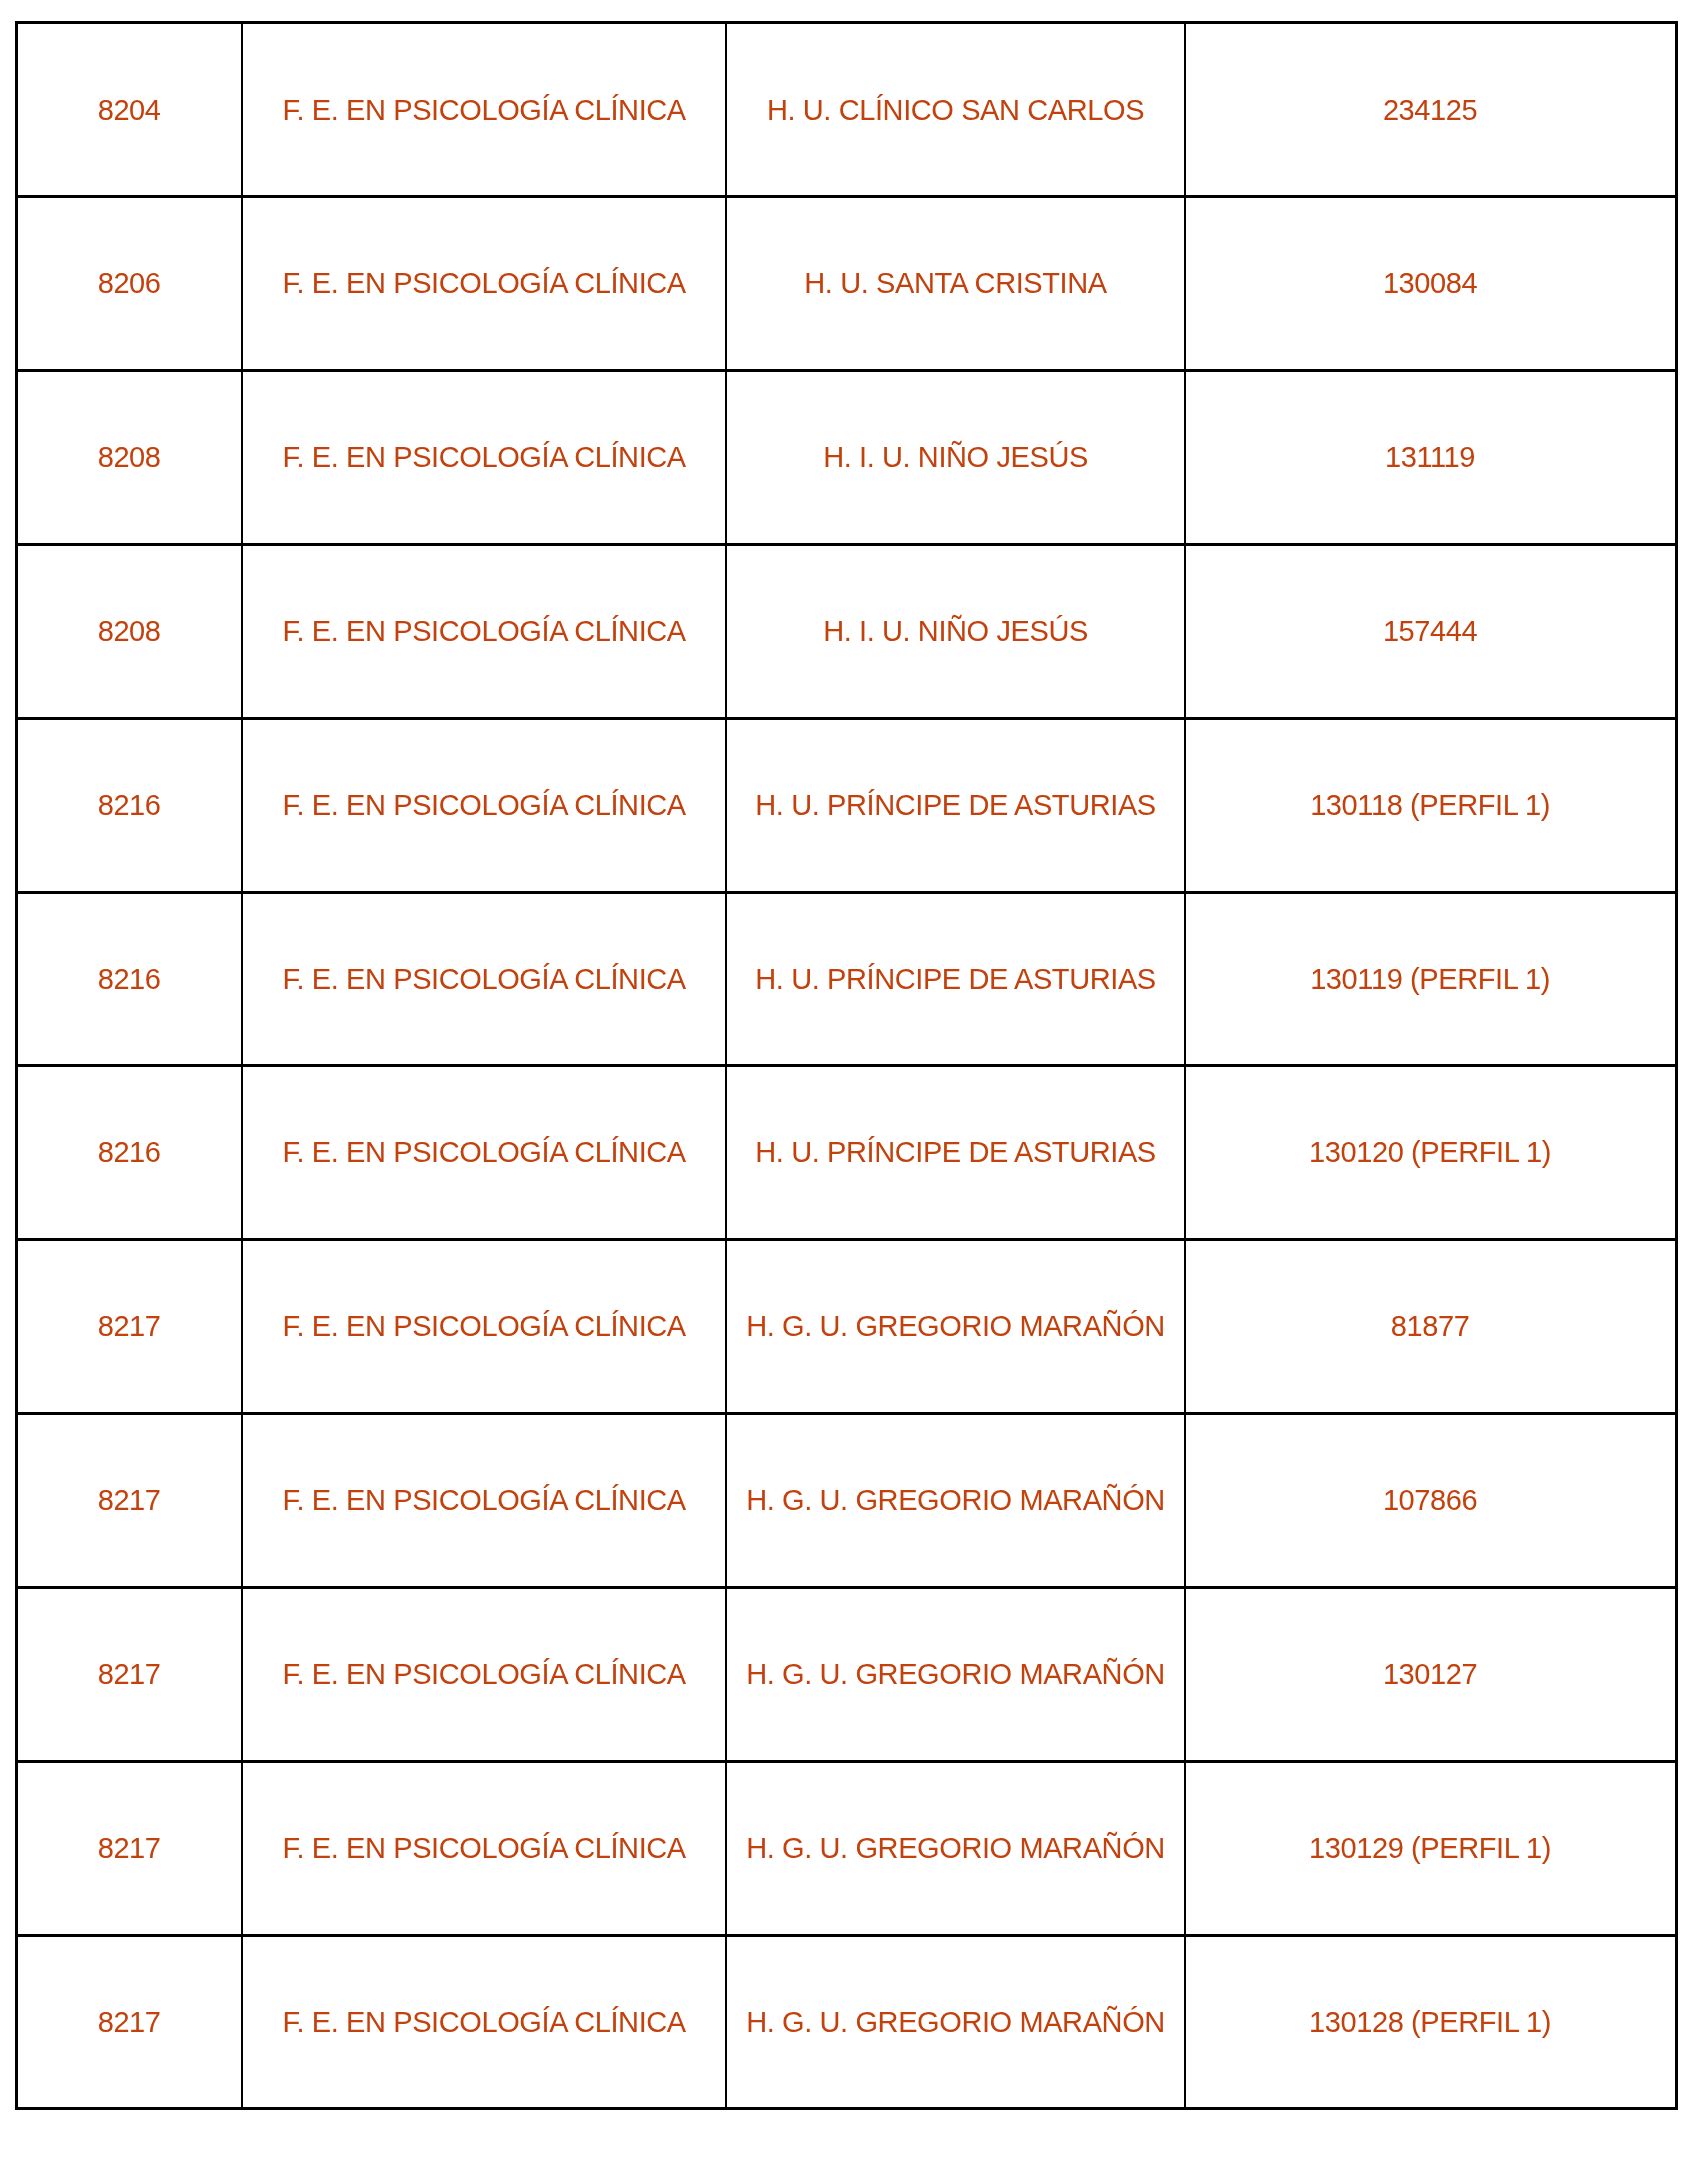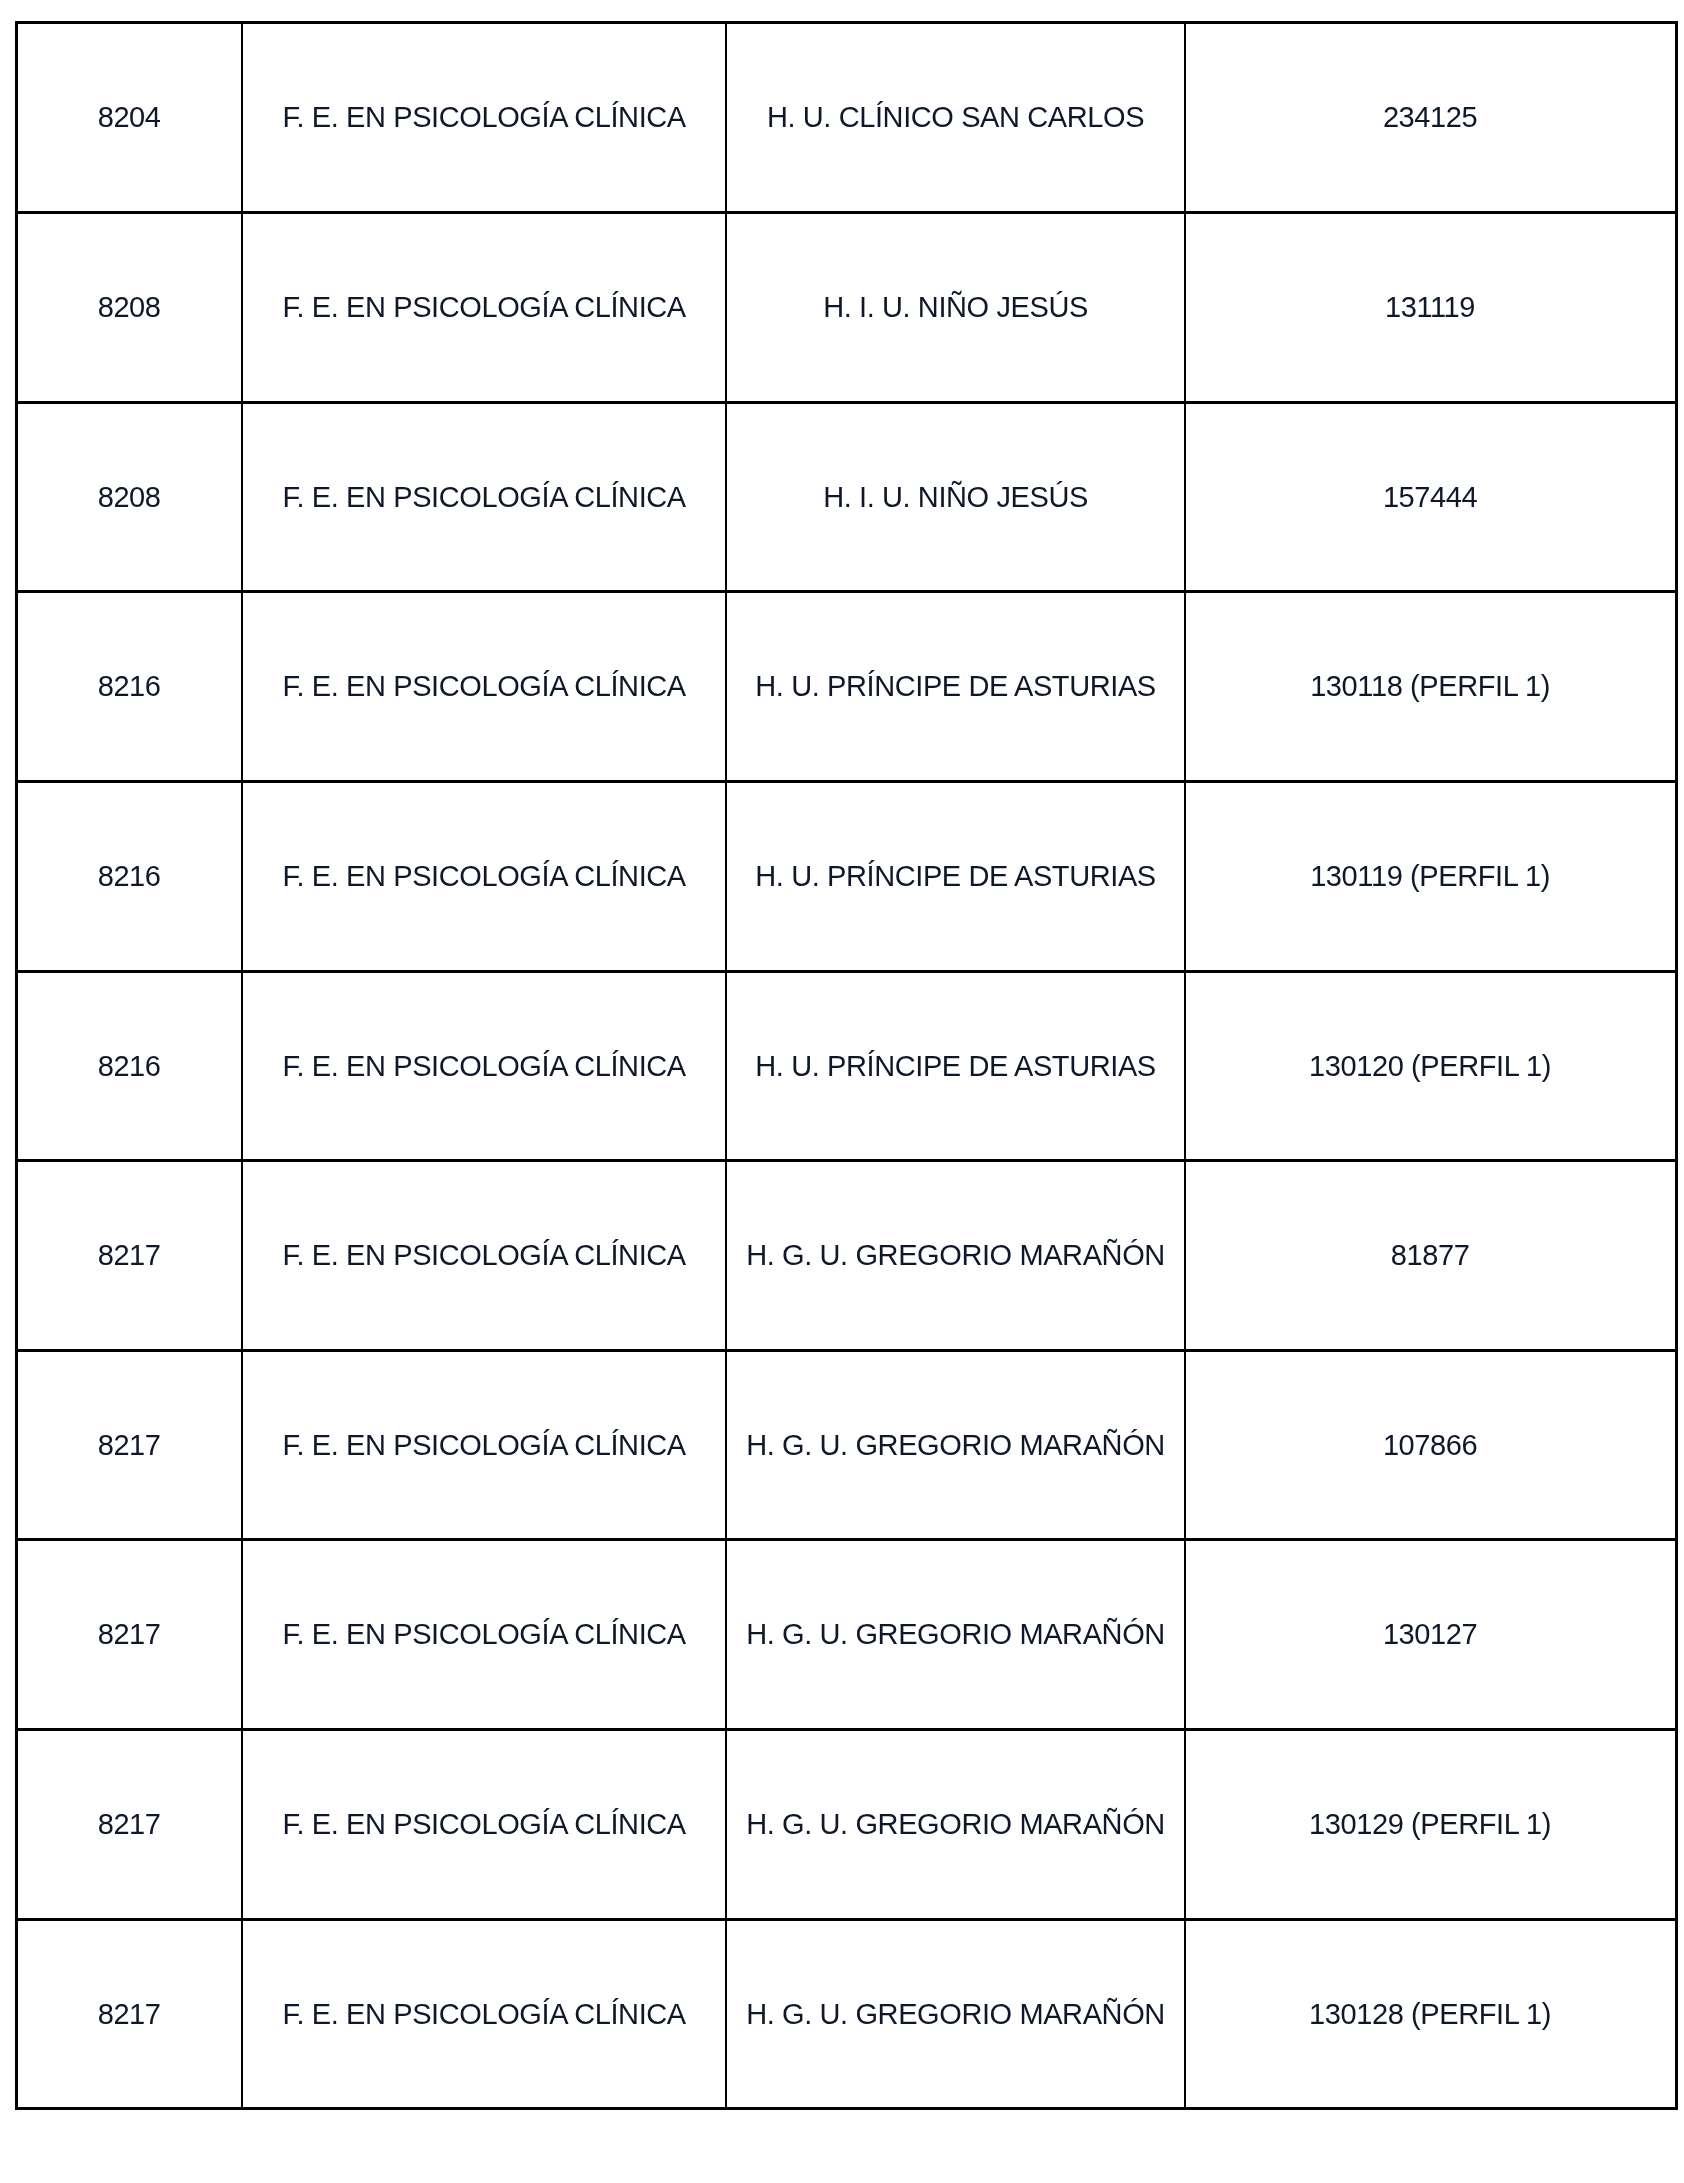--- a/index.html
+++ b/index.html
@@ -36,21 +36,21 @@
     border-bottom: 3.1px solid #000000;
     border-left: 2.3px solid #000000;
     border-right: 2.3px solid #000000;
     text-align: center;
     vertical-align: middle;
     font-size: 29px;
     line-height: 1.4;
     letter-spacing: -0.4px;
     padding: 0 3.1px;
     overflow: hidden;
-    color: #0f172a;
+    color: #c2410c;
     background: #ffffff;
   }
   col.c-code   { width: 13.6%; }
   col.c-spec   { width: 29.2%; }
   col.c-center { width: 27.6%; }
   col.c-number { width: 29.6%; }
 </style>
 </head>
 <body>
 
@@ -61,20 +61,26 @@
       <col class="c-spec">
       <col class="c-center">
       <col class="c-number">
     </colgroup>
     <tbody id="rows-body">
         <tr>
           <td>8204</td>
           <td>F. E. EN PSICOLOGÍA CLÍNICA</td>
           <td>H. U. CLÍNICO SAN CARLOS</td>
           <td>234125</td>
+        </tr>
+        <tr>
+          <td>8206</td>
+          <td>F. E. EN PSICOLOGÍA CLÍNICA</td>
+          <td>H. U. SANTA CRISTINA</td>
+          <td>130084</td>
         </tr>
         <tr>
           <td>8208</td>
           <td>F. E. EN PSICOLOGÍA CLÍNICA</td>
           <td>H. I. U. NIÑO JESÚS</td>
           <td>131119</td>
         </tr>
         <tr>
           <td>8208</td>
           <td>F. E. EN PSICOLOGÍA CLÍNICA</td>

